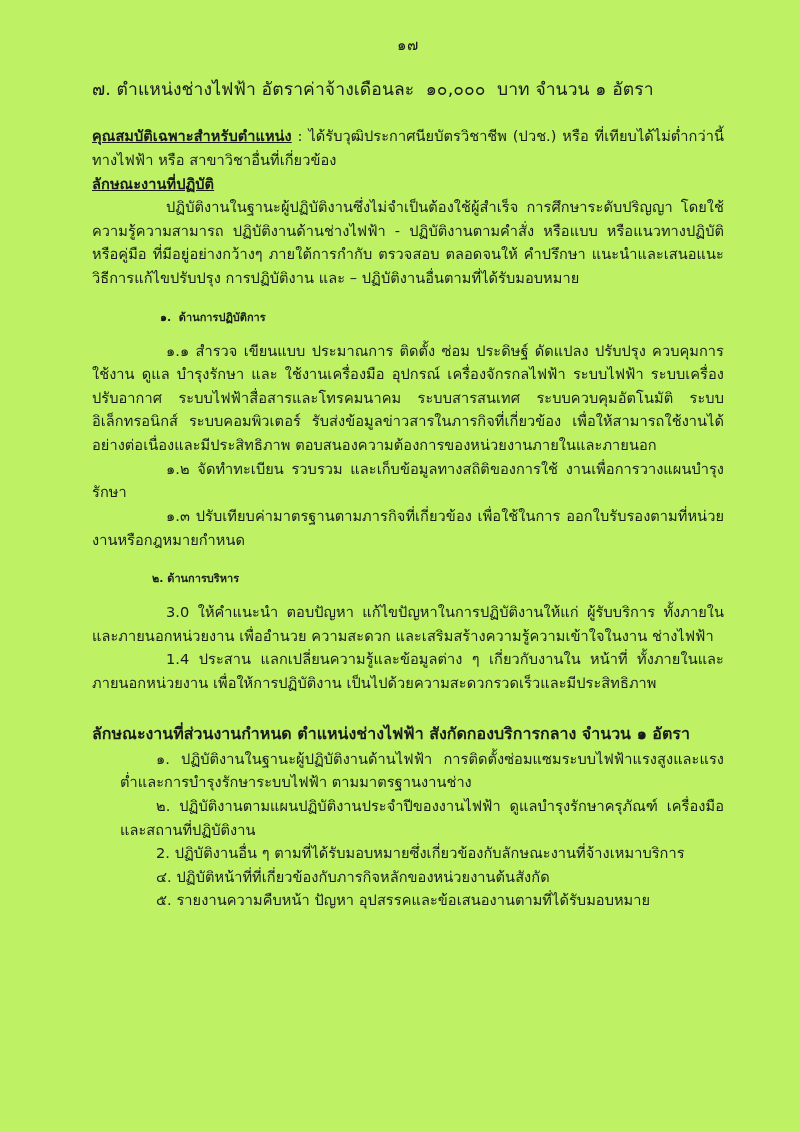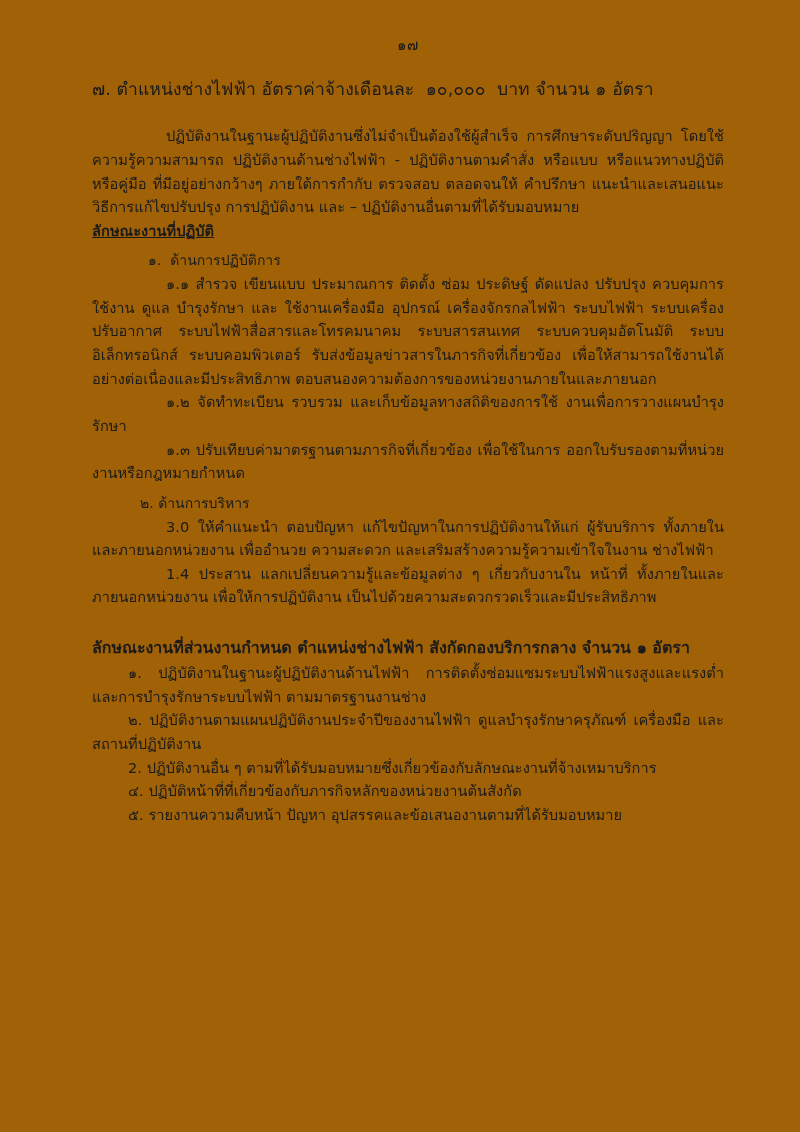--- a/index.html
+++ b/index.html
@@ -15,21 +15,21 @@
     color: #1a1a1a;
     position: relative;
     overflow: hidden;
   }
   .page {
     width: 800px;
     height: 1132px;
     box-sizing: border-box;
     padding: 36px 76px 40px 92px;
     position: relative;
-    background: #a16207;
+    background: #bef264;
   }
   .page-number {
     text-align: center;
     font-size: 15px;
     line-height: 1.2;
     margin: 0 0 22px 0;
     letter-spacing: 0.5px;
   }
   .doc-title {
     font-size: 17.5px;
@@ -48,26 +48,26 @@
   }
   .para.justify {
     text-align: justify;
     text-justify: inter-word;
   }
   .u-head {
     text-decoration: underline;
     font-weight: bold;
   }
   .indent-2 { text-indent: 74px; }
-  .indent-3 { text-indent: 36px; }
+  .indent-3 { text-indent: 36px; margin-left: 28px; }
   .hang-head {
-    font-weight: normal;
-    font-size: 14px;
+    font-weight: bold;
+    font-size: 11px;
     line-height: 1.62;
-    margin: 0;
+    margin: 12px;
     padding-left: 56px;
   }
   .hang-head.tight {
     padding-left: 48px;
   }
   .section-head {
     font-size: 16px;
     font-weight: bold;
     line-height: 1.62;
     margin: 0;
@@ -77,24 +77,25 @@
 </style>
 </head>
 <body>
 
 <div class="page">
 
   <div class="page-number">๑๗</div>
 
   <div class="doc-title">๗. ตำแหน่งช่างไฟฟ้า อัตราค่าจ้างเดือนละ  ๑๐,๐๐๐  บาท จำนวน ๑ อัตรา</div>
 
+  <p class="para justify"><span class="u-head">คุณสมบัติเฉพาะสำหรับตำแหน่ง</span><span> : </span><span>ได้รับวุฒิประกาศนียบัตรวิชาชีพ (ปวช.) หรือ ที่เทียบได้ไม่ต่ำกว่านี้ ทางไฟฟ้า หรือ สาขาวิชาอื่นที่เกี่ยวข้อง</span></p>
+
+  <p class="para"><span class="u-head">ลักษณะงานที่ปฏิบัติ</span></p>
 
   <p class="para justify indent-2">ปฏิบัติงานในฐานะผู้ปฏิบัติงานซึ่งไม่จำเป็นต้องใช้ผู้สำเร็จ การศึกษาระดับปริญญา โดยใช้ความรู้ความสามารถ ปฏิบัติงานด้านช่างไฟฟ้า - ปฏิบัติงานตามคำสั่ง หรือแบบ หรือแนวทางปฏิบัติ หรือคู่มือ ที่มีอยู่อย่างกว้างๆ ภายใต้การกำกับ ตรวจสอบ ตลอดจนให้ คำปรึกษา แนะนำและเสนอแนะวิธีการแก้ไขปรับปรุง การปฏิบัติงาน และ – ปฏิบัติงานอื่นตามที่ได้รับมอบหมาย</p>
-
-  <p class="para"><span class="u-head">ลักษณะงานที่ปฏิบัติ</span></p>
 
   <div class="spacer-sm"></div>
 
   <p class="hang-head"><span>๑.</span>&nbsp;&nbsp;<span>ด้านการปฏิบัติการ</span></p>
 
   <p class="para justify indent-2">๑.๑ สำรวจ เขียนแบบ ประมาณการ ติดตั้ง ซ่อม ประดิษฐ์ ดัดแปลง ปรับปรุง ควบคุมการใช้งาน ดูแล บำรุงรักษา และ ใช้งานเครื่องมือ อุปกรณ์ เครื่องจักรกลไฟฟ้า ระบบไฟฟ้า ระบบเครื่องปรับอากาศ ระบบไฟฟ้าสื่อสารและโทรคมนาคม ระบบสารสนเทศ ระบบควบคุมอัตโนมัติ ระบบอิเล็กทรอนิกส์ ระบบคอมพิวเตอร์ รับส่งข้อมูลข่าวสารในภารกิจที่เกี่ยวข้อง เพื่อให้สามารถใช้งานได้อย่างต่อเนื่องและมีประสิทธิภาพ ตอบสนองความต้องการของหน่วยงานภายในและภายนอก</p>
 
   <p class="para justify indent-2">๑.๒ จัดทำทะเบียน รวบรวม และเก็บข้อมูลทางสถิติของการใช้ งานเพื่อการวางแผนบำรุงรักษา</p>
 
   <p class="para justify indent-2">๑.๓ ปรับเทียบค่ามาตรฐานตามภารกิจที่เกี่ยวข้อง เพื่อใช้ในการ ออกใบรับรองตามที่หน่วยงานหรือกฎหมายกำหนด</p>

